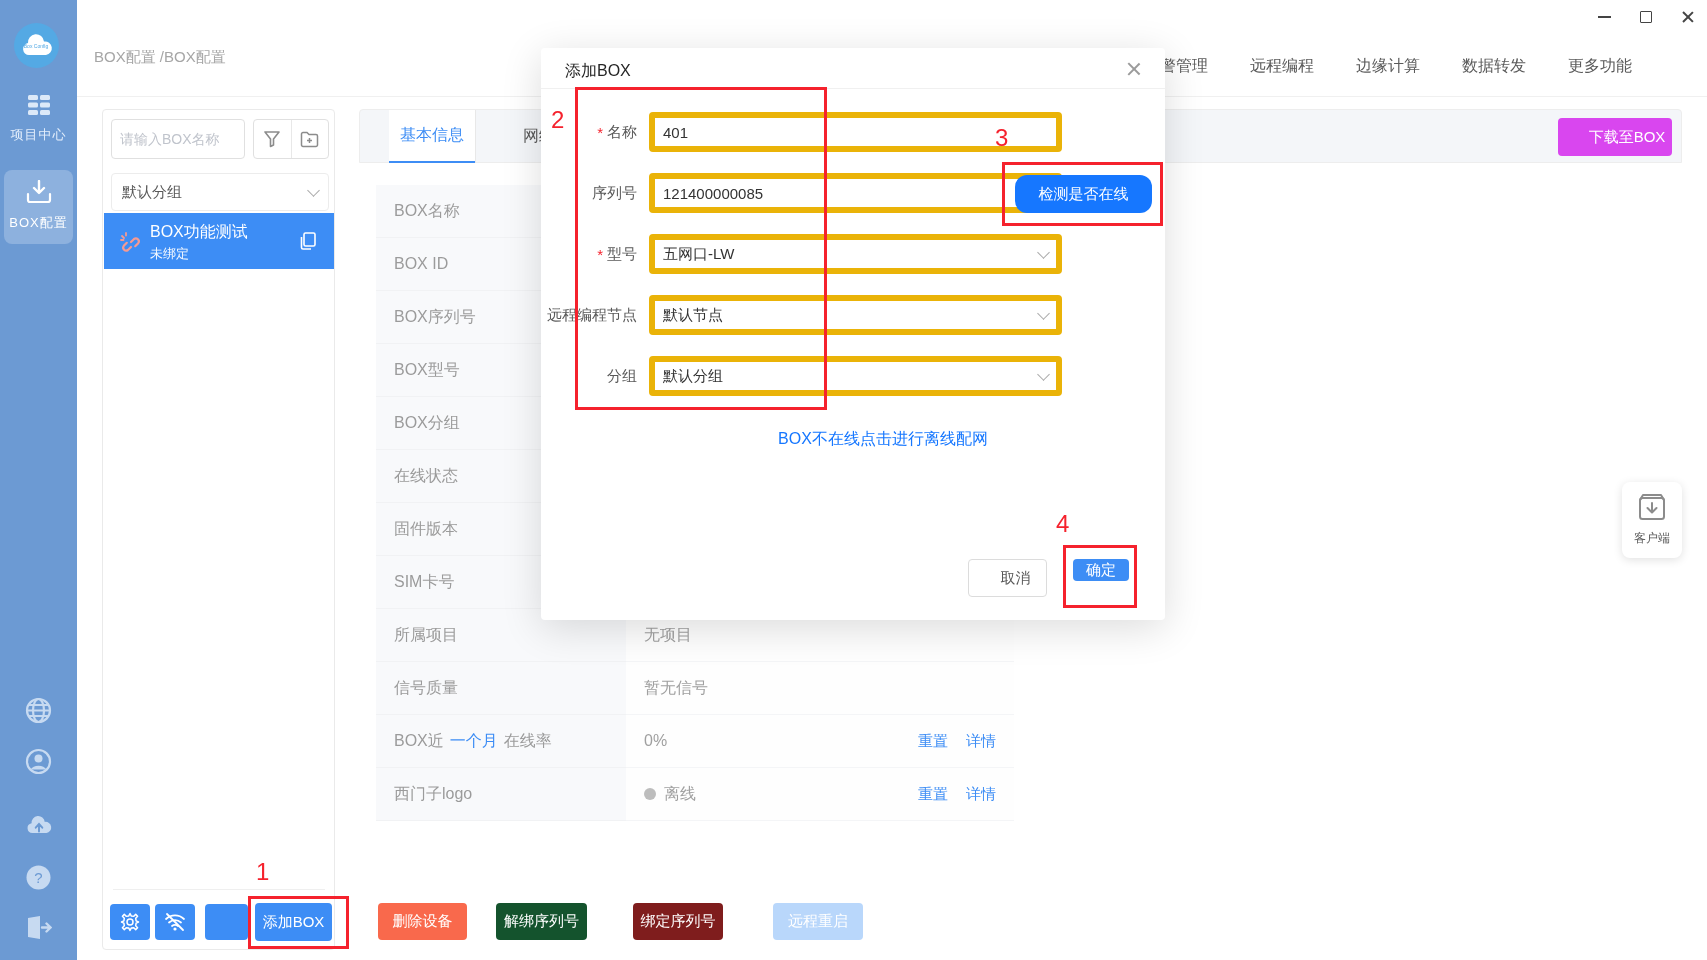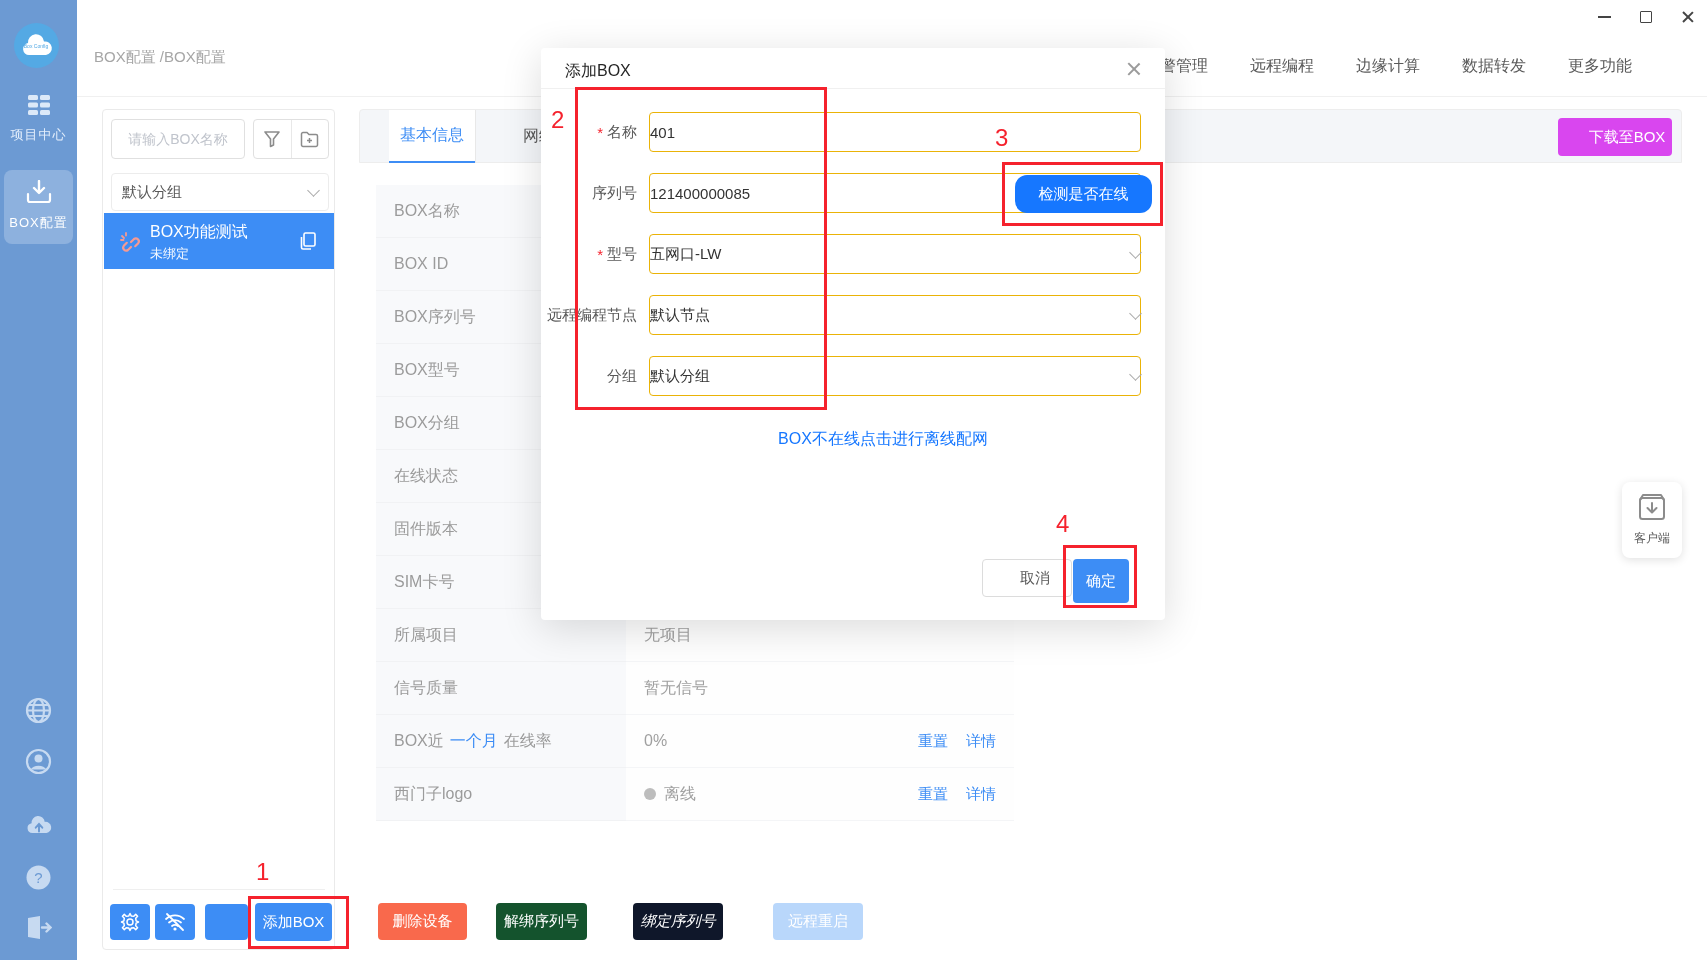--- a/index.html
+++ b/index.html
@@ -28,21 +28,21 @@
   .round-ic { position:absolute; left:25px; width:27px; height:27px; cursor:pointer; }
 
   
   .breadcrumb { position:absolute; left:94px; top:48px; font-size:15px; color:#A6A6A6; }
   .top-nav { position:absolute; top:56px; left:1160px; display:flex; gap:42px; z-index:2; }
   .top-nav .nav-item { font-size:16px; color:#5A5A5A; cursor:pointer; white-space:nowrap; }
   .header-divider { position:absolute; left:77px; top:96px; width:1630px; height:1px; background:#F0F0F0; }
 
   
   .left-panel { position:absolute; left:102px; top:109px; width:233px; height:841px; border:1px solid #EAEAEA; border-radius:4px; background:#fff; z-index:4; }
-  .search-input { position:absolute; left:8px; top:9px; width:134px; height:40px; border:1px solid #E0E0E0; border-radius:4px; font-size:14px; color:#333; padding:0 8px; outline:none;text-align:center; }
+  .search-input { position:absolute; left:8px; top:9px; width:134px; height:40px; border:1px solid #E0E0E0; border-radius:4px; font-size:14px; color:#333; padding:0 8px; outline:none; }
   .search-input::placeholder { color:#C0C4CC; }
   .tool-group { position:absolute; left:150px; top:9px; width:76px; height:40px; border:1px solid #E0E0E0; border-radius:4px; display:flex; }
   .tool-cell { flex:1; display:flex; align-items:center; justify-content:center; cursor:pointer; color:#8C8C8C; }
   .tool-cell + .tool-cell { border-left:1px solid #E8E8E8; }
   .group-select { position:absolute; left:8px; top:63px; width:218px; height:38px; border:1px solid #ECECEC; border-radius:4px; display:flex; align-items:center; padding:0 10px; font-size:15px; color:#595959; cursor:pointer; }
   .chev { width:9px; height:9px; border-right:1.6px solid #A9A9A9; border-bottom:1.6px solid #A9A9A9; transform:rotate(45deg); margin-left:auto; margin-top:-4px; }
   .device-item { position:absolute; left:1px; top:103px; width:230px; height:56px; background:#3D8DF5; color:#fff; cursor:pointer; }
   .device-item .dname { position:absolute; left:46px; top:9px; font-size:16px; }
   .device-item .dstatus { position:absolute; left:46px; top:32px; font-size:13px; opacity:.95; }
   .device-item .linkic { position:absolute; left:14px; top:18px; }
@@ -63,40 +63,40 @@
   .tlabel { width:250px; background:#F8F9FB; color:#9B9B9B; font-size:16px; display:flex; align-items:center; padding-left:18px; border-bottom:1px solid #F1F2F4; white-space:nowrap; }
   .tvalue { flex:1; display:flex; align-items:center; padding:0 18px; color:#A0A0A0; font-size:16px; border-bottom:1px solid #F4F5F7; background:#FEFEFE; }
   .tlinks { margin-left:auto; display:flex; gap:18px; }
   .tlink { color:#3D8DF5; font-size:15px; cursor:pointer; }
   .inline-link { color:#3D8DF5; margin:0 6px; cursor:pointer; }
   .dot { width:12px; height:12px; border-radius:50%; background:#BDBDBD; margin-right:8px; }
 
   .footer-btn { position:absolute; top:903px; height:37px; border:none; border-radius:4px; color:#fff; font-size:15px; cursor:pointer; z-index:1; }
   .fb-del { left:378px; width:89px; background:#F9694C; }
   .fb-unbind { left:496px; width:91px; background:#14532d; }
-  .fb-bind { left:633px; width:90px; background:#0f172a;font-style:italic; }
+  .fb-bind { left:633px; width:90px; background:#7f1d1d; }
   .fb-restart { left:773px; width:90px; background:#B9D7FB; }
 
   
   .modal { position:absolute; left:541px; top:48px; width:624px; height:572px; background:#fff; border-radius:4px; box-shadow:0 8px 40px rgba(0,0,0,.14); z-index:10; }
   .modal-title { position:absolute; left:24px; top:13px; font-size:16px; color:#262626; }
   .modal-close { position:absolute; right:22px; top:12px; width:18px; height:18px; cursor:pointer; }
   .modal-close:before,.modal-close:after { content:""; position:absolute; left:8px; top:1px; width:1.5px; height:16px; background:#9B9B9B; }
   .modal-close:before { transform:rotate(45deg); }
   .modal-close:after { transform:rotate(-45deg); }
   .modal-divider { position:absolute; left:0; top:40px; width:624px; height:1px; background:#F0F0F0; }
   .frow { position:absolute; left:0; width:624px; height:40px; }
   .flabel { position:absolute; left:0; top:0; width:96px; height:40px; display:flex; align-items:center; justify-content:flex-end; font-size:15px; color:#595959; white-space:nowrap; }
   .req-star { color:#F5222D; margin-right:4px; font-size:15px; }
-  .fctrl { position:absolute; left:108px; top:0; width:492px; height:40px; border:1px solid #eab308; border-radius:4px; display:flex; align-items:center; padding:0 0; font-size:15px; color:#333; background:#fff; }
+  .fctrl { position:absolute; left:108px; top:0; width:413px; height:40px; border:6px solid #eab308; border-radius:4px; display:flex; align-items:center; padding:0 8px; font-size:15px; color:#333; background:#fff; }
   .fctrl input { border:none; outline:none; width:100%; font-size:15px; color:#333; font-family:inherit; }
   .btn-check { position:absolute; left:1015px; top:175px; width:137px; height:38px; background:#1677FF; color:#fff; border:none; border-radius:12px; font-size:15px; cursor:pointer; z-index:12; }
   .offline-link { position:absolute; left:96px; top:381px; width:492px; text-align:center; color:#1677FF; font-size:16px; cursor:pointer; }
-  .btn-cancel { position:absolute; left:441px; top:511px; width:90px; height:38px; background:#fff; border:1px solid #DCDCDC; border-radius:4px; font-size:15px; color:#595959; cursor:pointer;padding-left:16px; }
-  .btn-ok { position:absolute; left:532px; top:511px; width:56px; height:44px; background:#3D8DF5; border:none; border-radius:4px; font-size:15px; color:#fff; cursor:pointer; }
+  .btn-cancel { position:absolute; left:427px; top:511px; width:79px; height:38px; background:#fff; border:1px solid #DCDCDC; border-radius:4px; font-size:15px; color:#595959; cursor:pointer;padding-left:16px; }
+  .btn-ok { position:absolute; left:532px; top:511px; width:56px; height:22px; background:#3D8DF5; border:none; border-radius:4px; font-size:15px; color:#fff; cursor:pointer; }
 
   
   .anno-box { position:absolute; border:3px solid #F5222D; z-index:20; pointer-events:none; }
   .anno-num { position:absolute; color:#F5222D; font-size:24px; z-index:20; pointer-events:none; }
 
   
   .client-widget { position:absolute; left:1622px; top:482px; width:60px; height:76px; background:#fff; border-radius:8px; box-shadow:0 2px 10px rgba(0,0,0,.12); z-index:15; text-align:center; cursor:pointer; }
   .client-widget .cw-label { font-size:12px; color:#595959; display:block; margin-top:2px; }
 </style>
 </head>

